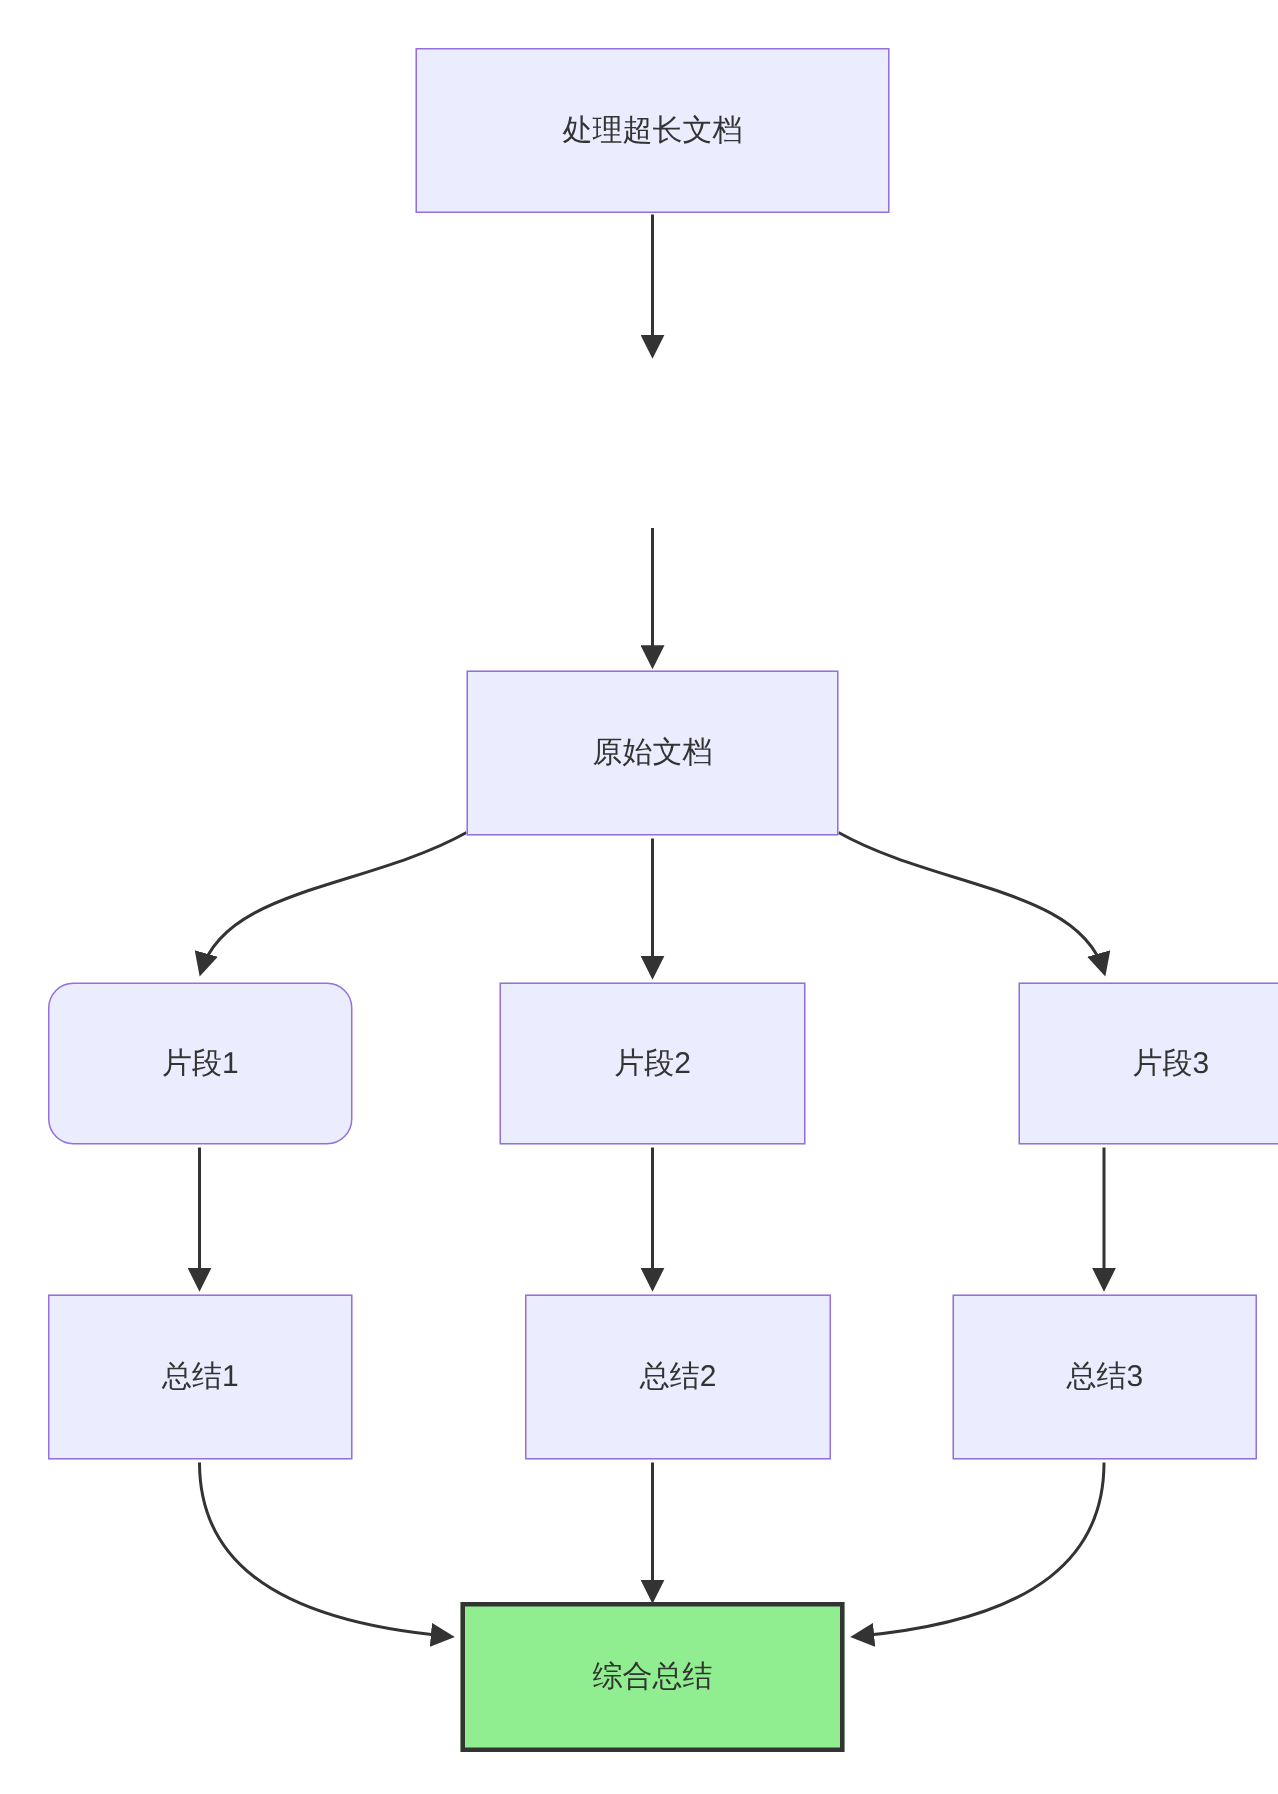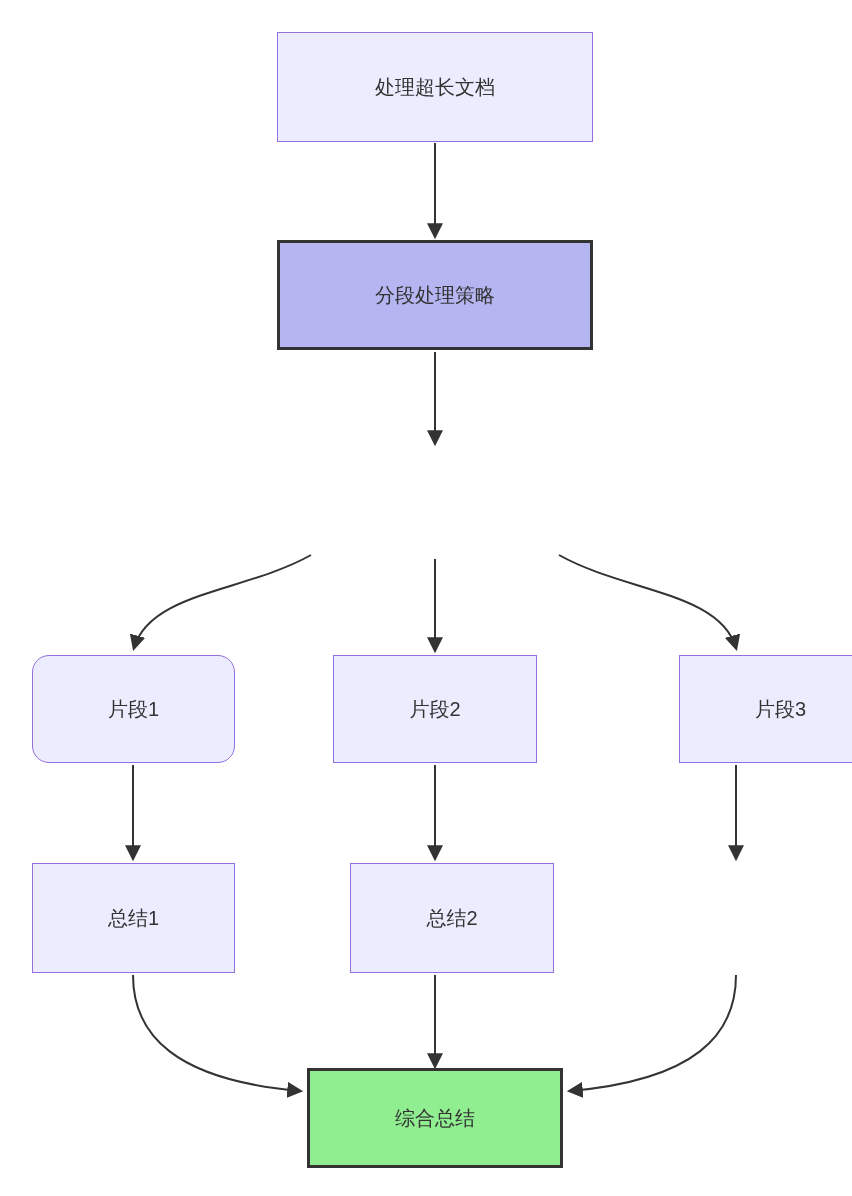--- a/index.html
+++ b/index.html
@@ -78,21 +78,22 @@
       <path d="M133 765 V858" marker-end="url(#arrow)"></path>
       <path d="M435 765 V858" marker-end="url(#arrow)"></path>
       <path d="M736 765 V858" marker-end="url(#arrow)"></path>
       <path d="M133 975 C133 1035 175 1080 300 1091" marker-end="url(#arrow)"></path>
       <path d="M435 975 V1066" marker-end="url(#arrow)"></path>
       <path d="M736 975 C736 1035 695 1080 570 1091" marker-end="url(#arrow)"></path>
     </g>
   </svg>
 
   <div id="n1" class="node">处理超长文档</div>
-  <div id="n2" class="node emphasis">分段处理策略</div>
+  <div id="n3" class="node">原始文档</div>
   <div id="n4" class="node">片段1</div>
   <div id="n5" class="node">片段2</div>
   <div id="n6" class="node">片段3</div>
   <div id="n7" class="node">总结1</div>
   <div id="n8" class="node">总结2</div>
+  <div id="n9" class="node">总结3</div>
   <div id="n10" class="node result">综合总结</div>
 
 </div>
 
 </body></html>

